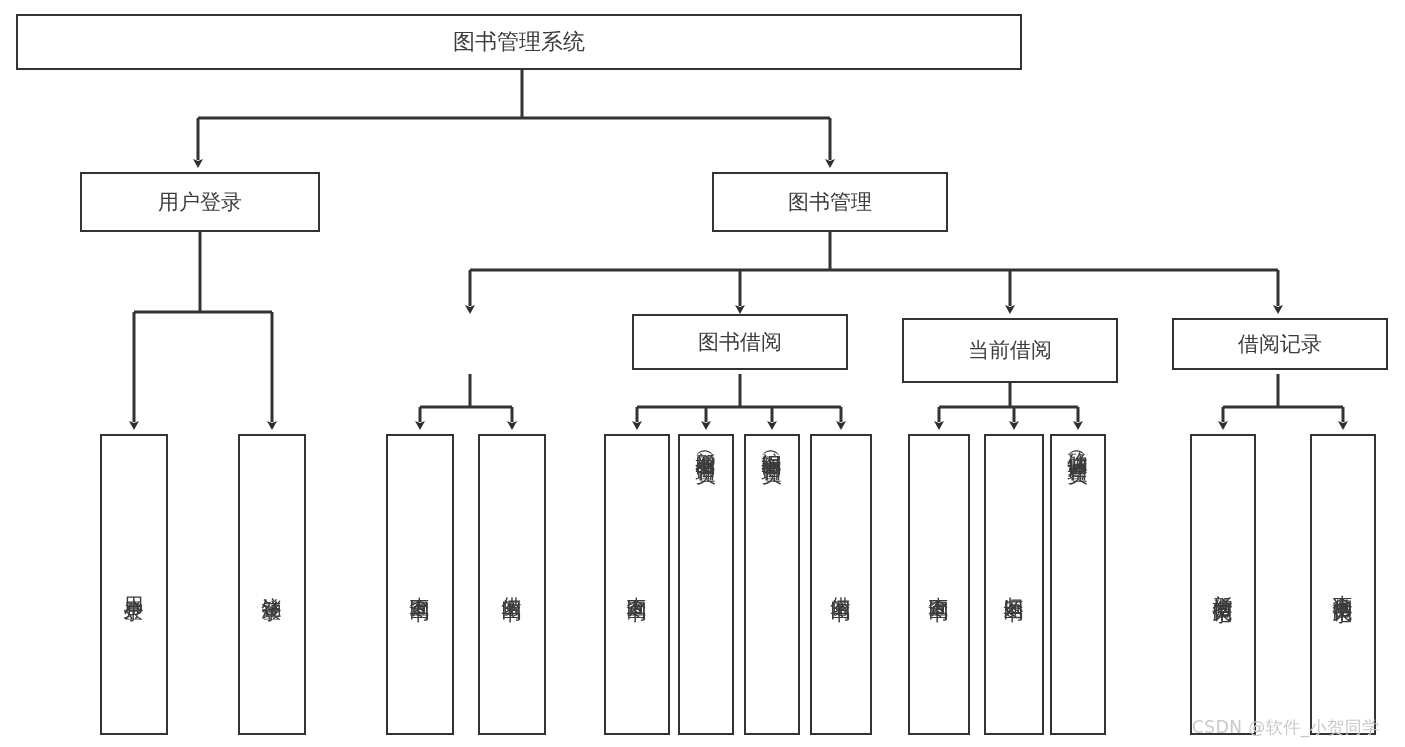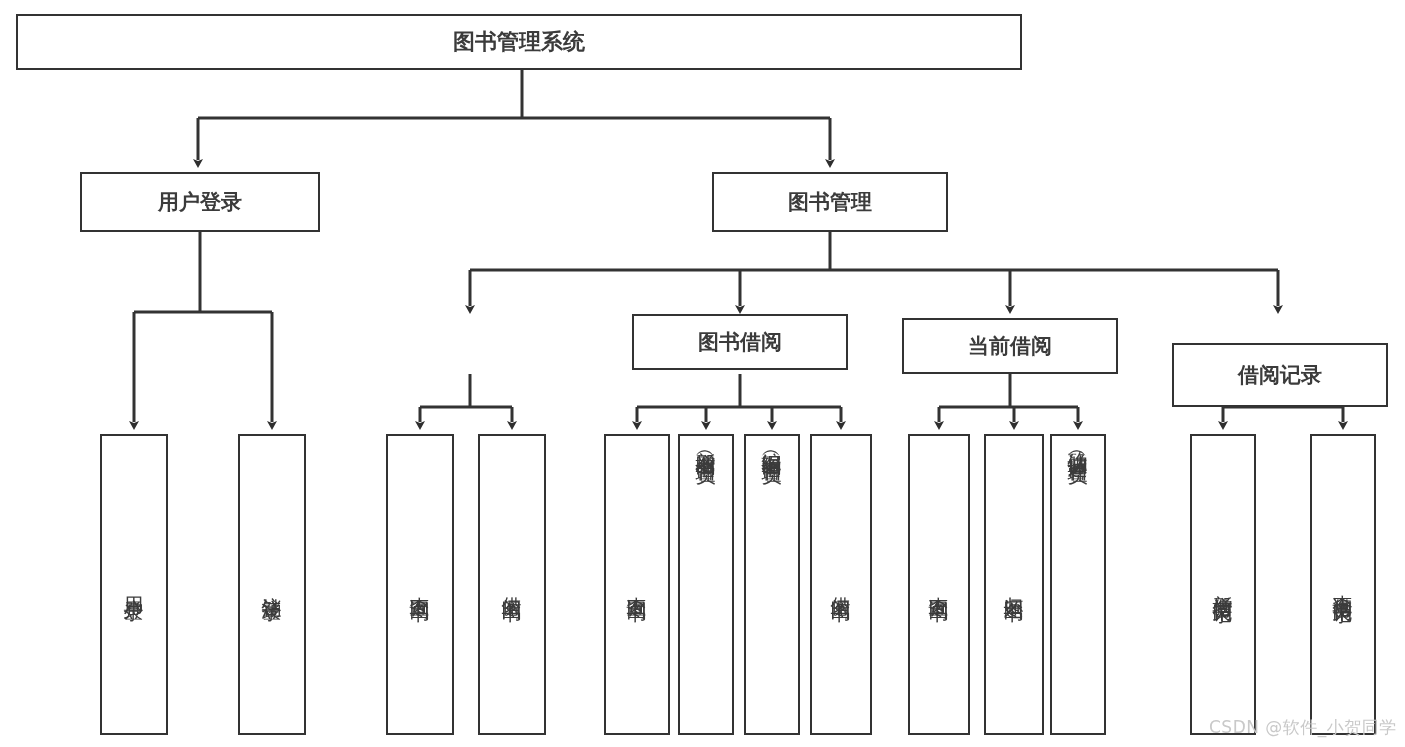--- a/index.html
+++ b/index.html
@@ -37,21 +37,20 @@
     color: #3b3b3b;
     text-align: center;
   }
   .node .lbl {
     display: block;
     line-height: 1.18;
   }
   
   .node.h {
     font-size: 21px;
-    font-weight: bold;
   }
   .node.root {
     font-size: 22px;
   }
   
   .node.v {
     font-size: 20px;
     align-items: flex-start;
     padding-top: 0;
   }
@@ -139,24 +138,24 @@
   <div class="node h" style="left:80px; top:172px; width:240px; height:60px;">
     <span class="lbl">用户登录</span>
   </div>
   <div class="node h" style="left:712px; top:172px; width:236px; height:60px;align-items:center;">
     <span class="lbl">图书管理</span>
   </div>
 
   <div class="node h" style="left:632px; top:314px; width:216px; height:56px;">
     <span class="lbl">图书借阅</span>
   </div>
-  <div class="node h" style="left:902px; top:318px; width:216px; height:56px;text-align:right;">
+  <div class="node h" style="left:902px; top:318px; width:216px; height:65px;text-align:right;">
     <span class="lbl">当前借阅</span>
   </div>
-  <div class="node h" style="left:1172px; top:318px; width:216px; height:64px;margin-top:25px;">
+  <div class="node h" style="left:1172px; top:318px; width:216px; height:52px;">
     <span class="lbl">借阅记录</span>
   </div>
 
   <div class="node v center" style="left:100px; top:434px; width:68px; height:301px;">
     <span class="lbl">用户登录</span>
   </div>
   <div class="node v center" style="left:238px; top:434px; width:68px; height:301px;">
     <span class="lbl">注销登录</span>
   </div>
 
@@ -190,15 +189,15 @@
     <span class="lbl">确认归还（管理员）</span>
   </div>
 
   <div class="node v center" style="left:1190px; top:434px; width:66px; height:301px;">
     <span class="lbl">新增借阅记录</span>
   </div>
   <div class="node v center" style="left:1310px; top:434px; width:66px; height:301px;">
     <span class="lbl">查询借阅记录</span>
   </div>
 
-  <div class="watermark" style="left:1192px; top:716px;padding-left:17px;">CSDN @软件_小贺同学</div>
+  <div class="watermark" style="left:1192px; top:716px;">CSDN @软件_小贺同学</div>
 
 </div>
 
 </body></html>

